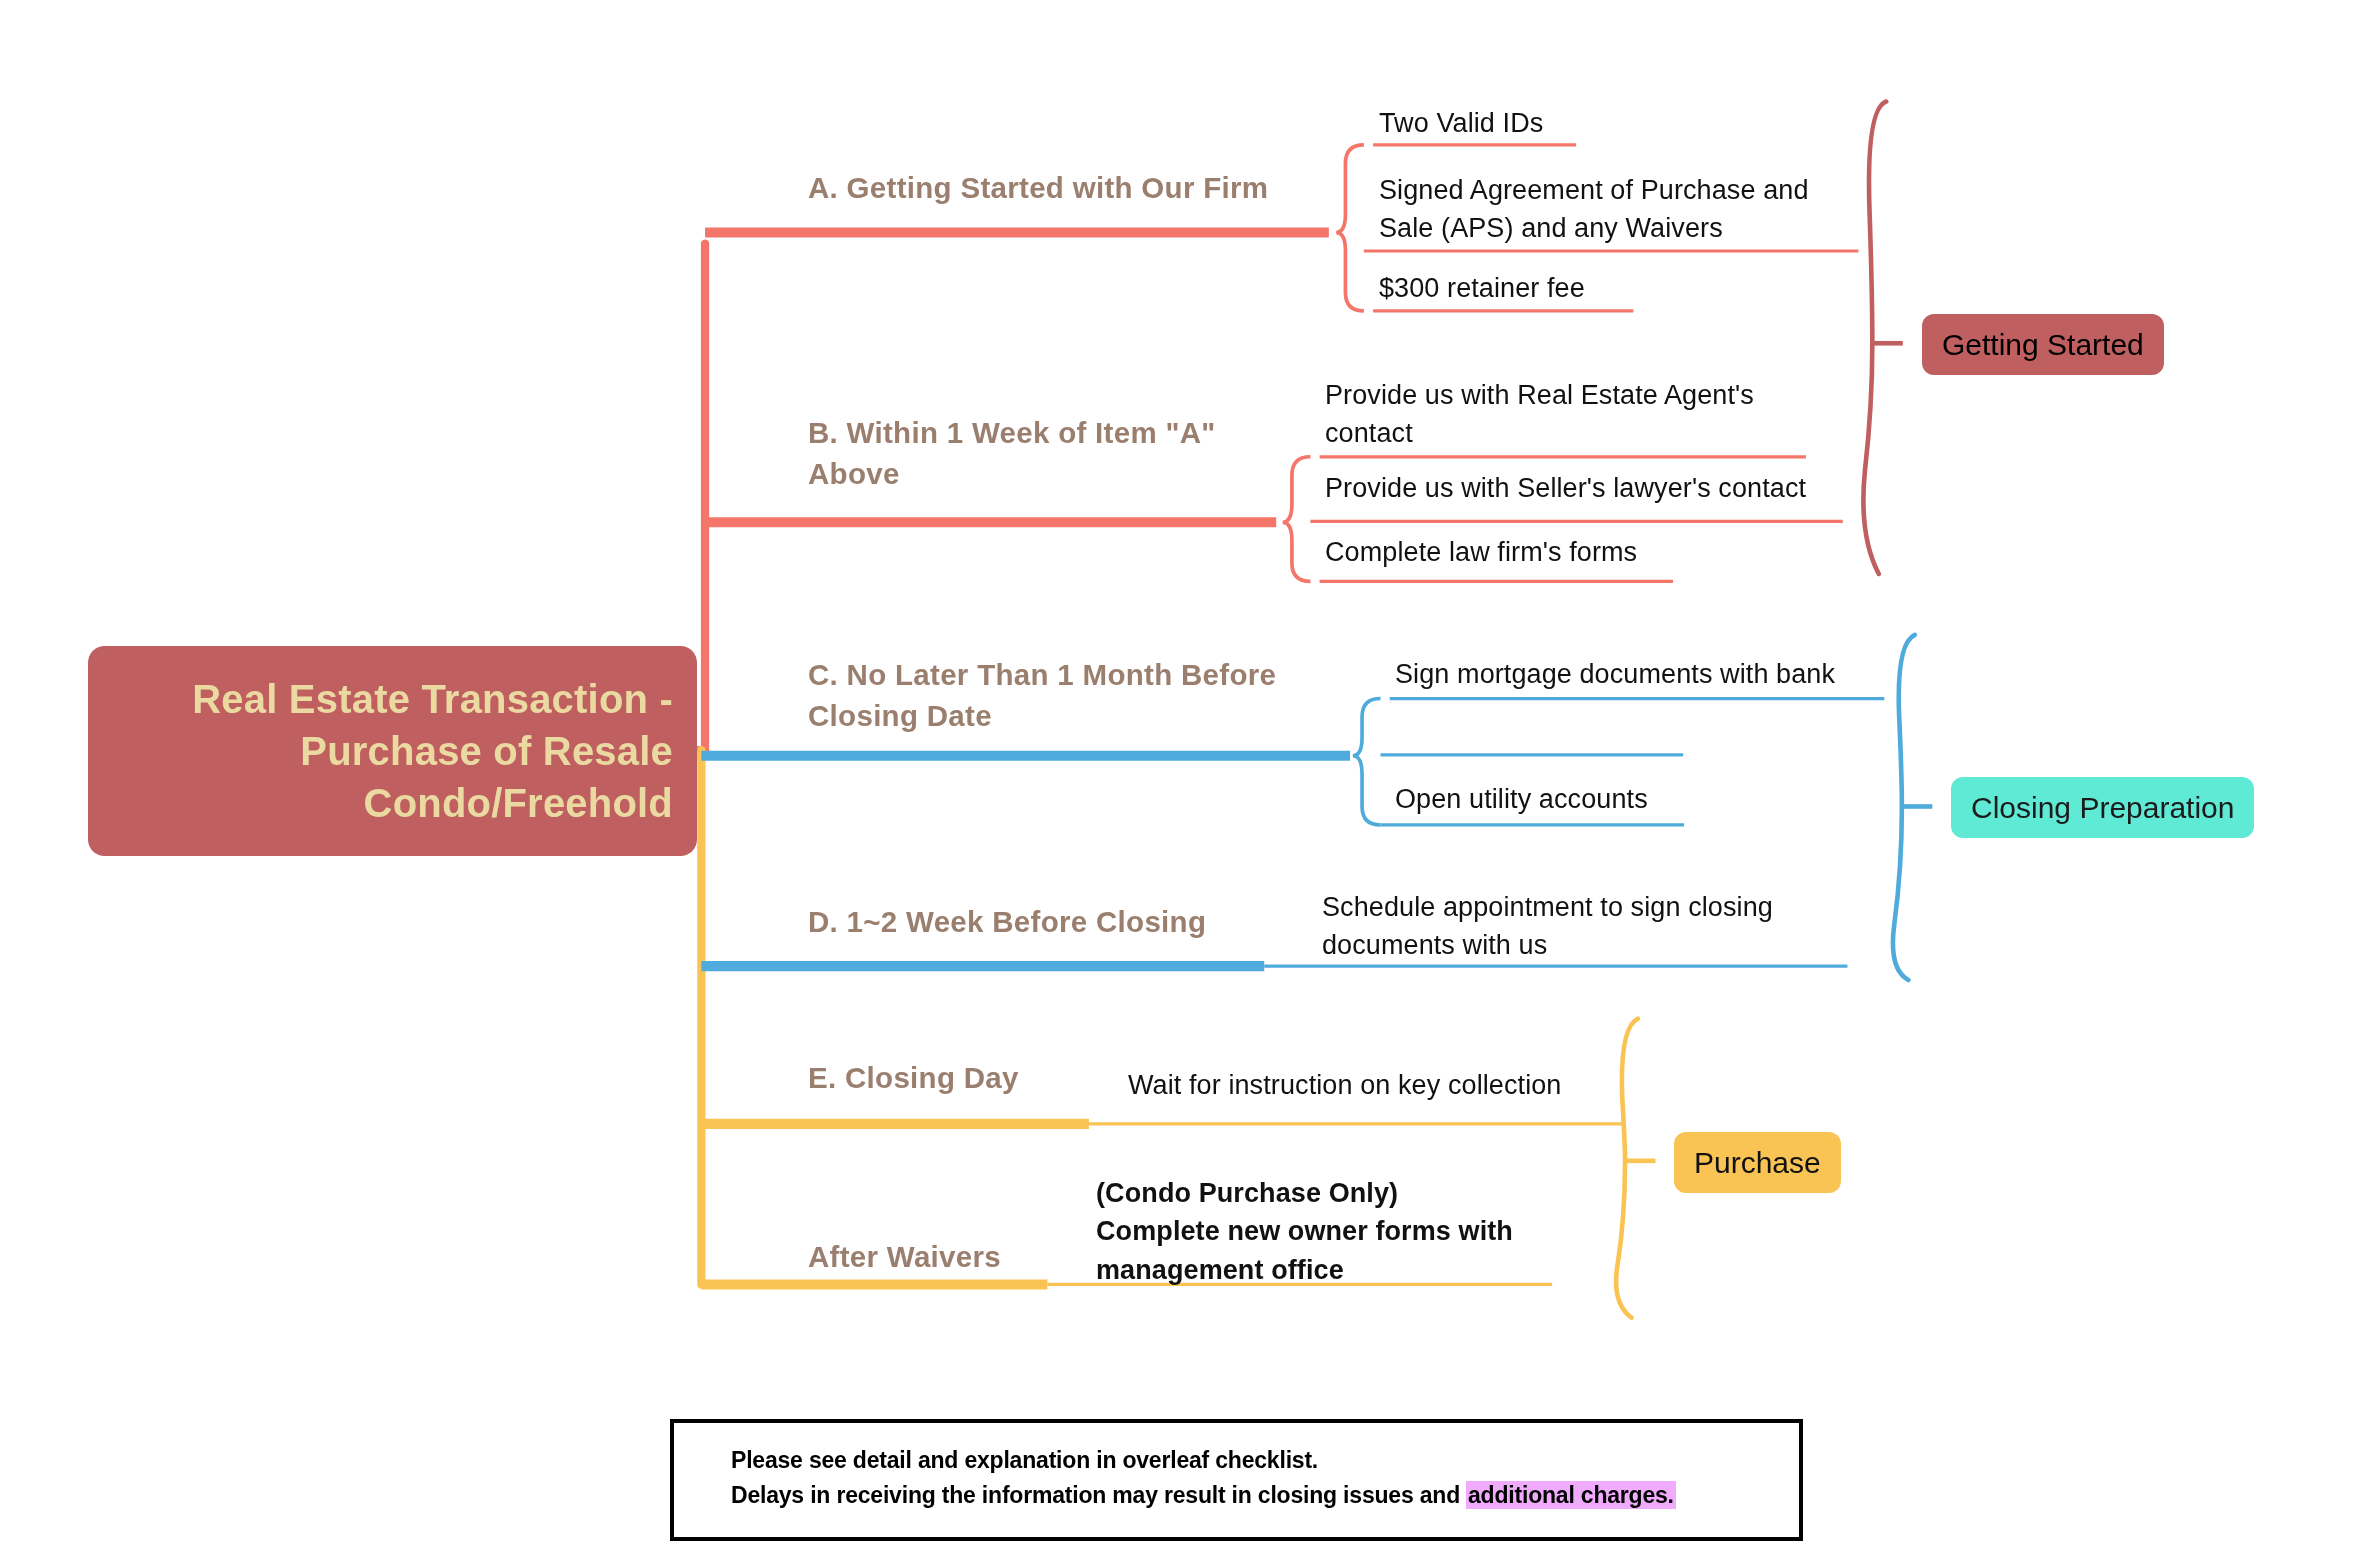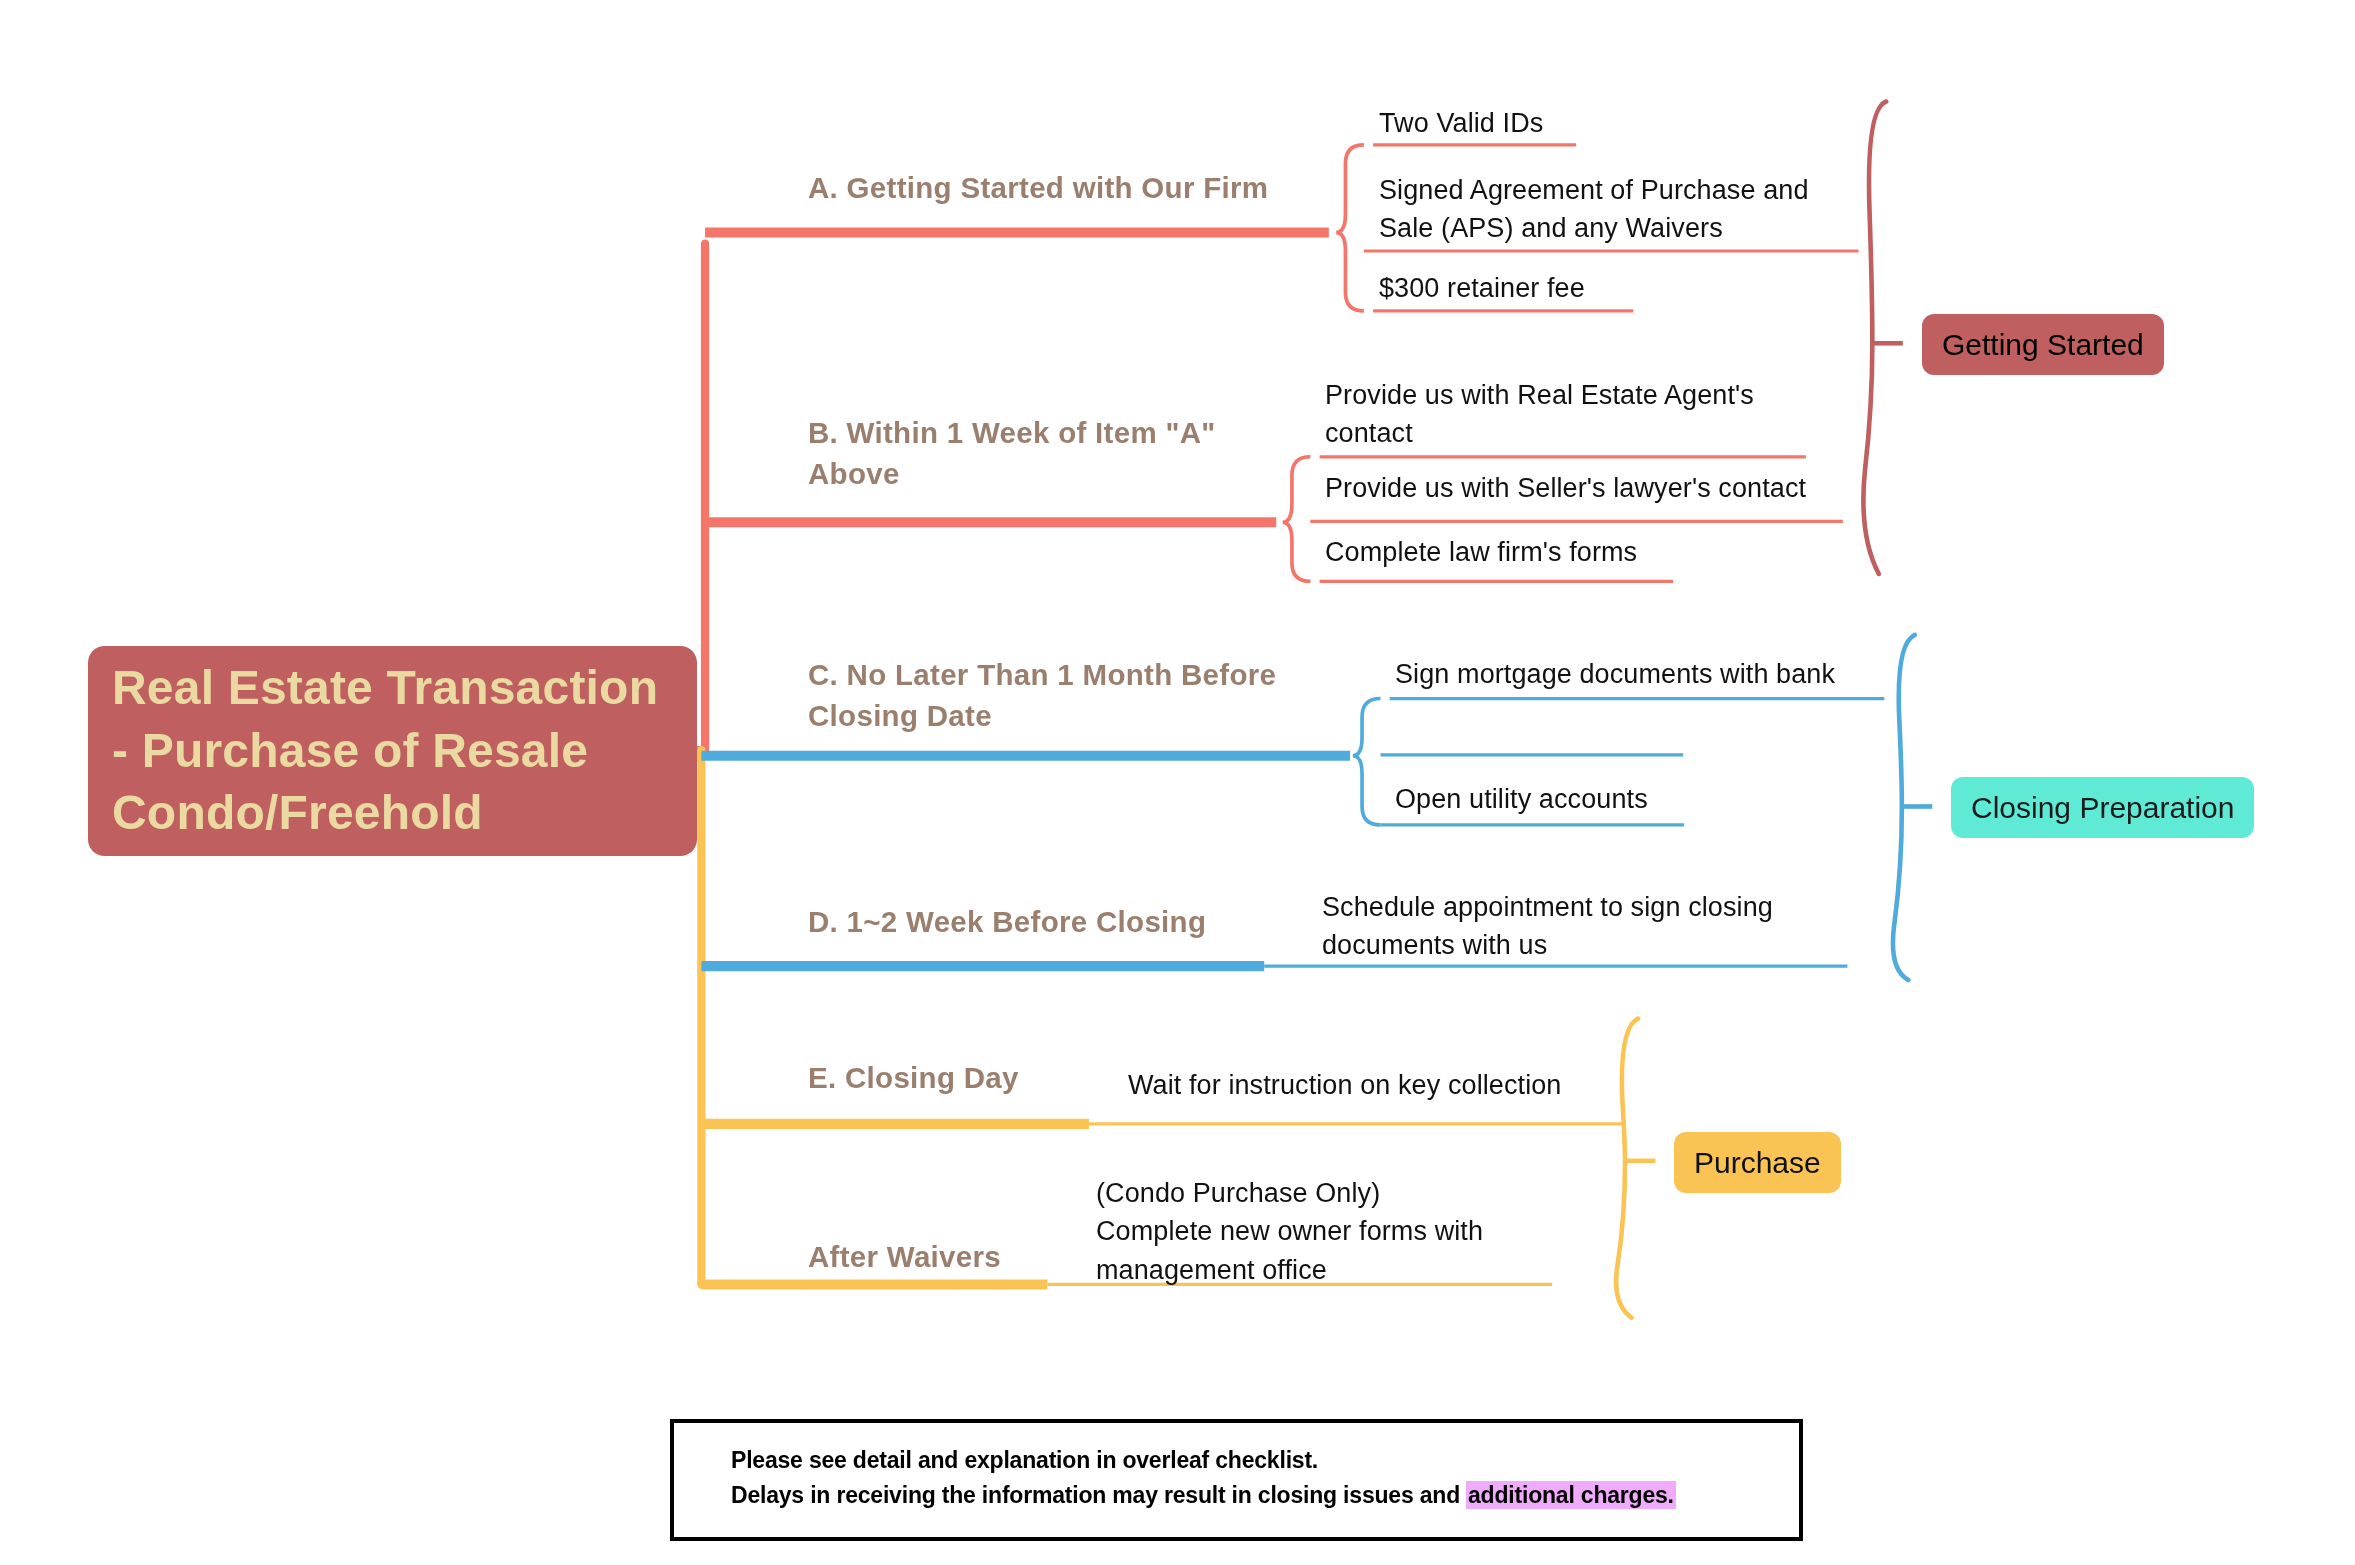--- a/index.html
+++ b/index.html
@@ -38,24 +38,24 @@
     background: #bf5f5f;
     border-radius: 16.6px;
     display: flex;
     align-items: center;
     justify-content: center;
     box-sizing: border-box;
     padding: 9.2px 24px;
   }
   .root-node .root-text {
     color: #ead9a0;
-    font-size: 48px;
+    font-size: 40px;
     font-weight: bold;
     line-height: 1.30;
-    text-align: left;
+    text-align: right;
     letter-spacing: 0.2px;
   }
 
   
   .branch-title {
     position: absolute;
     color: #9b7f6e;
     font-size: 29.5px;
     font-weight: bold;
     line-height: 1.38;
@@ -211,21 +211,21 @@
   <div class="leaf-text" style="left:1325px; top:533px; width:480px;">Complete law firm's forms</div>
 
   <div class="leaf-text" style="left:1395px; top:655px; width:517px;">Sign mortgage documents with bank</div>
   <div class="leaf-text" style="left:1395px; top:780px; width:480px;">Open utility accounts</div>
 
   <div class="leaf-text" style="left:1322px; top:888px; width:535px;">Schedule appointment to sign closing
 documents with us</div>
 
   <div class="leaf-text" style="left:1128px; top:1066px; width:554px;">Wait for instruction on key collection</div>
 
-  <div class="leaf-text" style="left:1096px; top:1174px; width:535px;">(Condo Purchase Only)
+  <div class="leaf-text" style="left:1096px; top:1174px; width:535px;font-weight:bold;">(Condo Purchase Only)
 Complete new owner forms with
 management office</div>
 
   <div class="badge badge-getting-started" style="left:1922px; top:314px; height:61px;">
     <span>Getting Started</span>
   </div>
 
   <div class="badge badge-closing-prep" style="left:1951px; top:777px; height:61px;">
     <span>Closing Preparation</span>
   </div>

